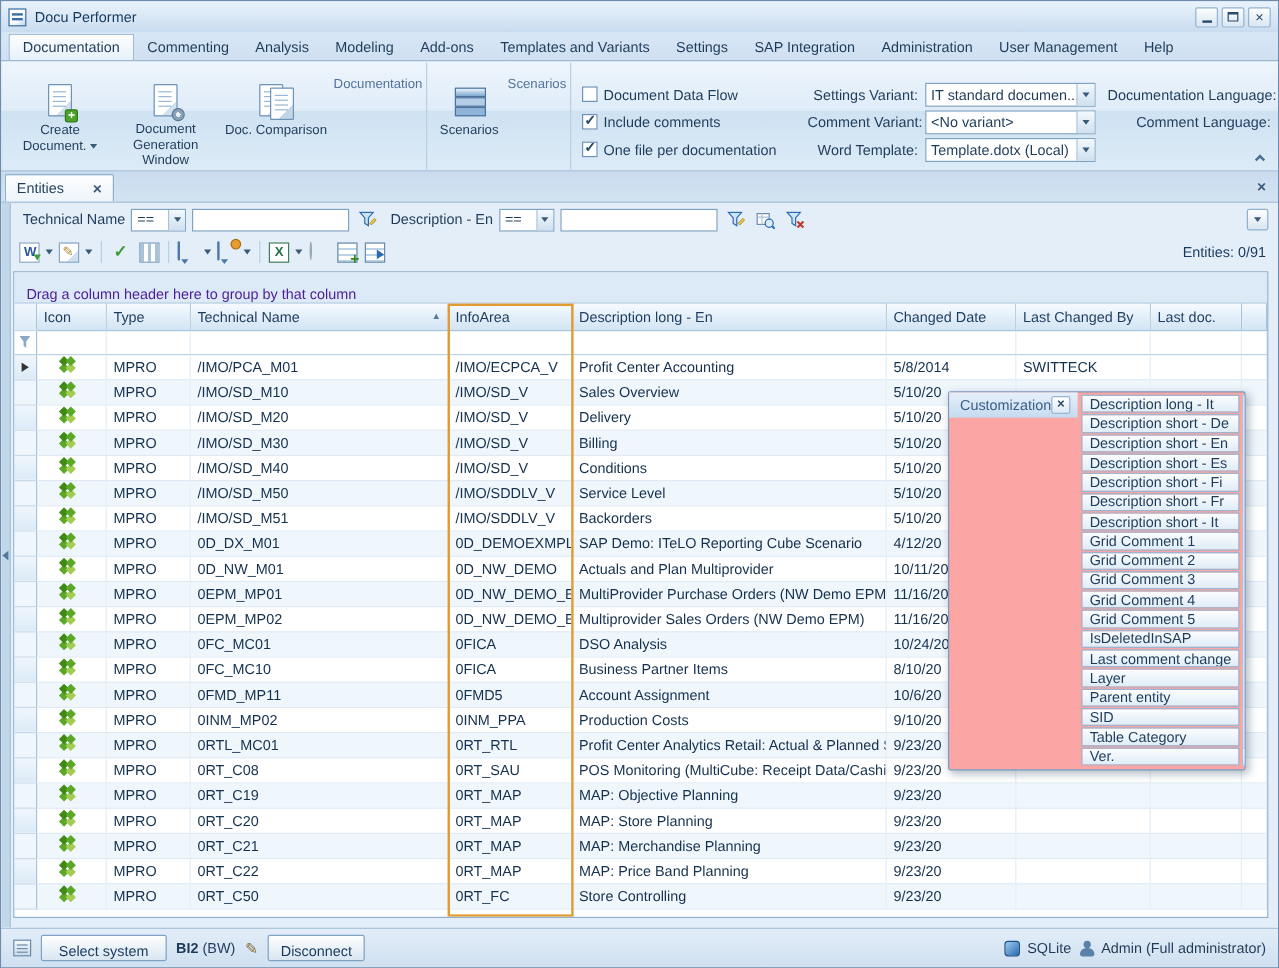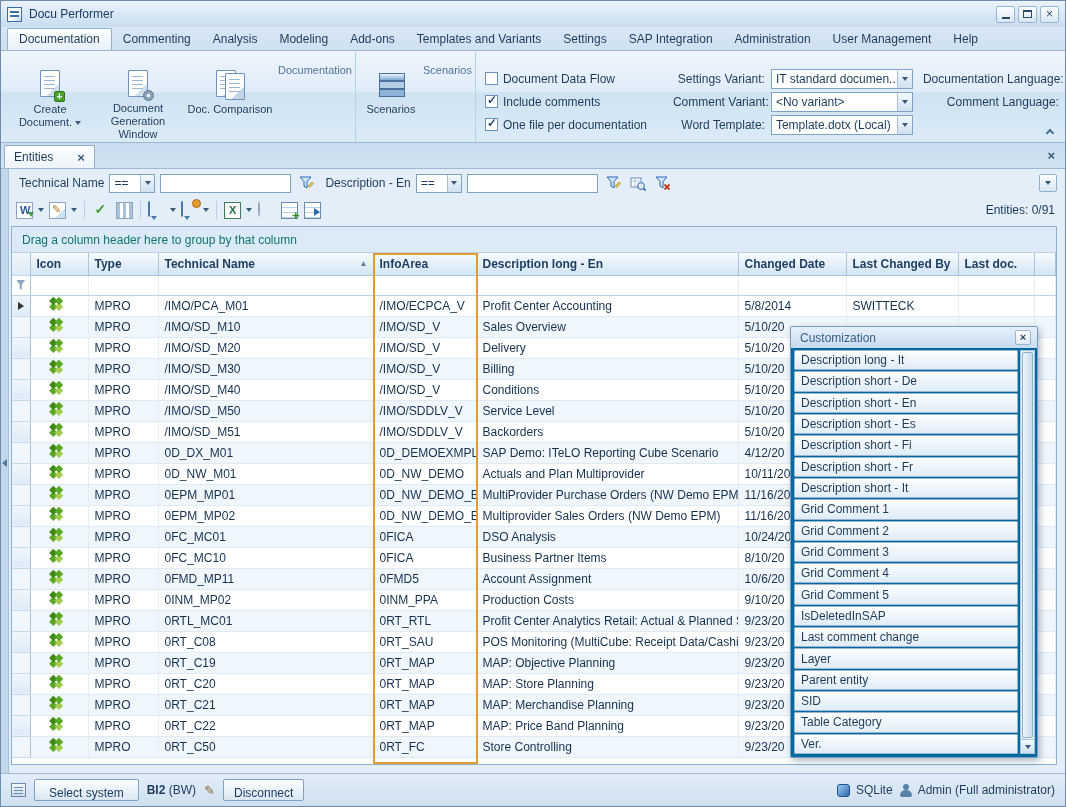--- a/index.html
+++ b/index.html
@@ -91,36 +91,36 @@
   .ic-comment.sync::before{content:"";position:absolute;right:-3px;top:-3px;width:7px;height:7px;border-radius:50%;background:#e89b2f;border:1px solid #a86a10}
   .ic-excel{border:1px solid #3f7c5c;background:#fff}
   .ic-excel::before{content:"X";position:absolute;left:4px;top:1px;font-size:11px;font-weight:bold;color:#1f7246}
   .ic-oval{width:16px;height:10px;margin-top:3px;border:1px solid #9aa7b4;border-radius:50%;background:linear-gradient(#f8fafc,#cfd8e2)}
   .ic-grid{border:1px solid #6d8cab;background:repeating-linear-gradient(0deg,#bcd2e6 0 1px,#fff 1px 5px),repeating-linear-gradient(90deg,#bcd2e6 0 1px,#fff 1px 5px)}
   .ic-grid.add::after{content:"+";position:absolute;right:-3px;bottom:-5px;color:#2e8a15;font-weight:bold;font-size:13px}
   .ic-grid.go::after{content:"";position:absolute;right:-4px;bottom:2px;border:4px solid transparent;border-left:6px solid #2a6ab0}
 
   
   .grid-wrap{flex:1;margin:3px 8px 8px 1px;border:1px solid #8fb0cf;background:#fdfefe;position:relative;overflow:hidden}
-  .group-by{height:26px;background:#dce9f6;border-bottom:1px solid #b9cfe2;display:flex;align-items:center;padding-left:10px;color:#0f766e}
+  .group-by{height:26px;background:#dce9f6;border-bottom:1px solid #b9cfe2;display:flex;align-items:flex-end;padding-left:10px;color:#4c1d95}
   table{border-collapse:collapse;table-layout:fixed;width:100%;font-size:12px}
-  th{height:22px;background:linear-gradient(#f6fafe,#e2eef9 55%,#d2e4f3);border-right:1px solid #aac4da;border-bottom:1px solid #aac4da;font-weight:bold;text-align:left;padding:0 6px;color:#1d3d5f;overflow:hidden;white-space:nowrap;position:relative}
+  th{height:22px;background:linear-gradient(#f6fafe,#e2eef9 55%,#d2e4f3);border-right:1px solid #aac4da;border-bottom:1px solid #aac4da;font-weight:normal;text-align:left;padding:0 6px;color:#1d3d5f;overflow:hidden;white-space:nowrap;position:relative}
   .sort-arrow{position:absolute;right:5px;top:6px;font-size:8px;color:#5a7a9a}
   td{height:21px;padding:0 6px;border-right:1px solid #e4eef7;border-bottom:1px solid #dfeaf4;white-space:nowrap;overflow:hidden;color:#15314e;background:#fff}
   tr.alt td{background:#eff6fc}
   tr.filter-row td{height:20px;background:#fff;border-bottom:1px solid #bdd2e4}
   td.c-ind,th.c-ind{background:linear-gradient(#f0f6fc,#dcebf7);border-right:1px solid #aac4da;border-bottom:1px solid #c8daea;padding:0}
   .row-arrow{display:block;margin:0 auto;width:0;height:0;border-top:4px solid transparent;border-bottom:4px solid transparent;border-left:6px solid #333}
   .mini-funnel{display:block;margin:3px auto;width:9px;height:10px;background:#8aa7c4;clip-path:polygon(0 0,100% 0,62% 45%,62% 100%,38% 82%,38% 45%)}
   .mpro-icon{display:block;margin:2px auto;width:16px;height:15px;position:relative}
   .mpro-icon::before{content:"";position:absolute;left:5px;top:0;width:6px;height:6px;background:#5ba827;transform:rotate(45deg);box-shadow:-4px 4px 0 #3f8a15,4px 4px 0 #a5cc52,0 8px 0 #5ba827}
   .orange-overlay{position:absolute;top:26px;left:361px;width:105px;bottom:0;border:2px solid #e29a33;pointer-events:none}
 
   
-  .customization{position:absolute;left:789px;top:325px;width:248px;height:432px;background:#0369a1;border:1px solid #7a9cc0;border-radius:2px;box-shadow:2px 3px 7px rgba(30,60,90,.35);display:flex;flex-direction:column;z-index:50}
+  .customization{position:absolute;left:789px;top:325px;width:248px;height:316px;background:#fca5a5;border:1px solid #7a9cc0;border-radius:2px;box-shadow:2px 3px 7px rgba(30,60,90,.35);display:flex;flex-direction:row;z-index:50}
   .cust-title{height:21px;flex:0 0 21px;display:flex;align-items:center;padding:0 6px 0 9px;color:#3a5f85;background:linear-gradient(#e6f0fb,#c6dbf0)}
   .cust-close{margin-left:auto;width:16px;height:15px;border:1px solid #9ab5d0;border-radius:2px;background:linear-gradient(#fff,#dde9f4);font-size:11px;line-height:13px;text-align:center;color:#2a4a6a;font-weight:bold}
   .cust-body{flex:1;display:flex;padding:2px 2px 3px 3px;overflow:hidden}
   .cust-list{flex:1;display:flex;flex-direction:column;gap:1px}
   .cust-item{flex:1;border:1px solid #9ab5d0;border-radius:1px;background:linear-gradient(#fcfdfe,#dfecf7);display:flex;align-items:center;padding:0 6px;color:#1e3c5a;overflow:hidden;white-space:nowrap}
   .cust-scroll{width:15px;flex:0 0 15px;margin-left:2px;display:flex;flex-direction:column;background:#e4eef8;border:1px solid #aac4da}
   .cust-thumb{flex:1;margin:1px;background:linear-gradient(90deg,#eef5fc,#c9dcee);border:1px solid #8fb0cf;border-radius:2px}
   .cust-scroll-btn{height:14px;flex:0 0 14px;background:linear-gradient(#f3f9fd,#cfe0ef);border-top:1px solid #aac4da;display:flex;align-items:center;justify-content:center}
 
   

